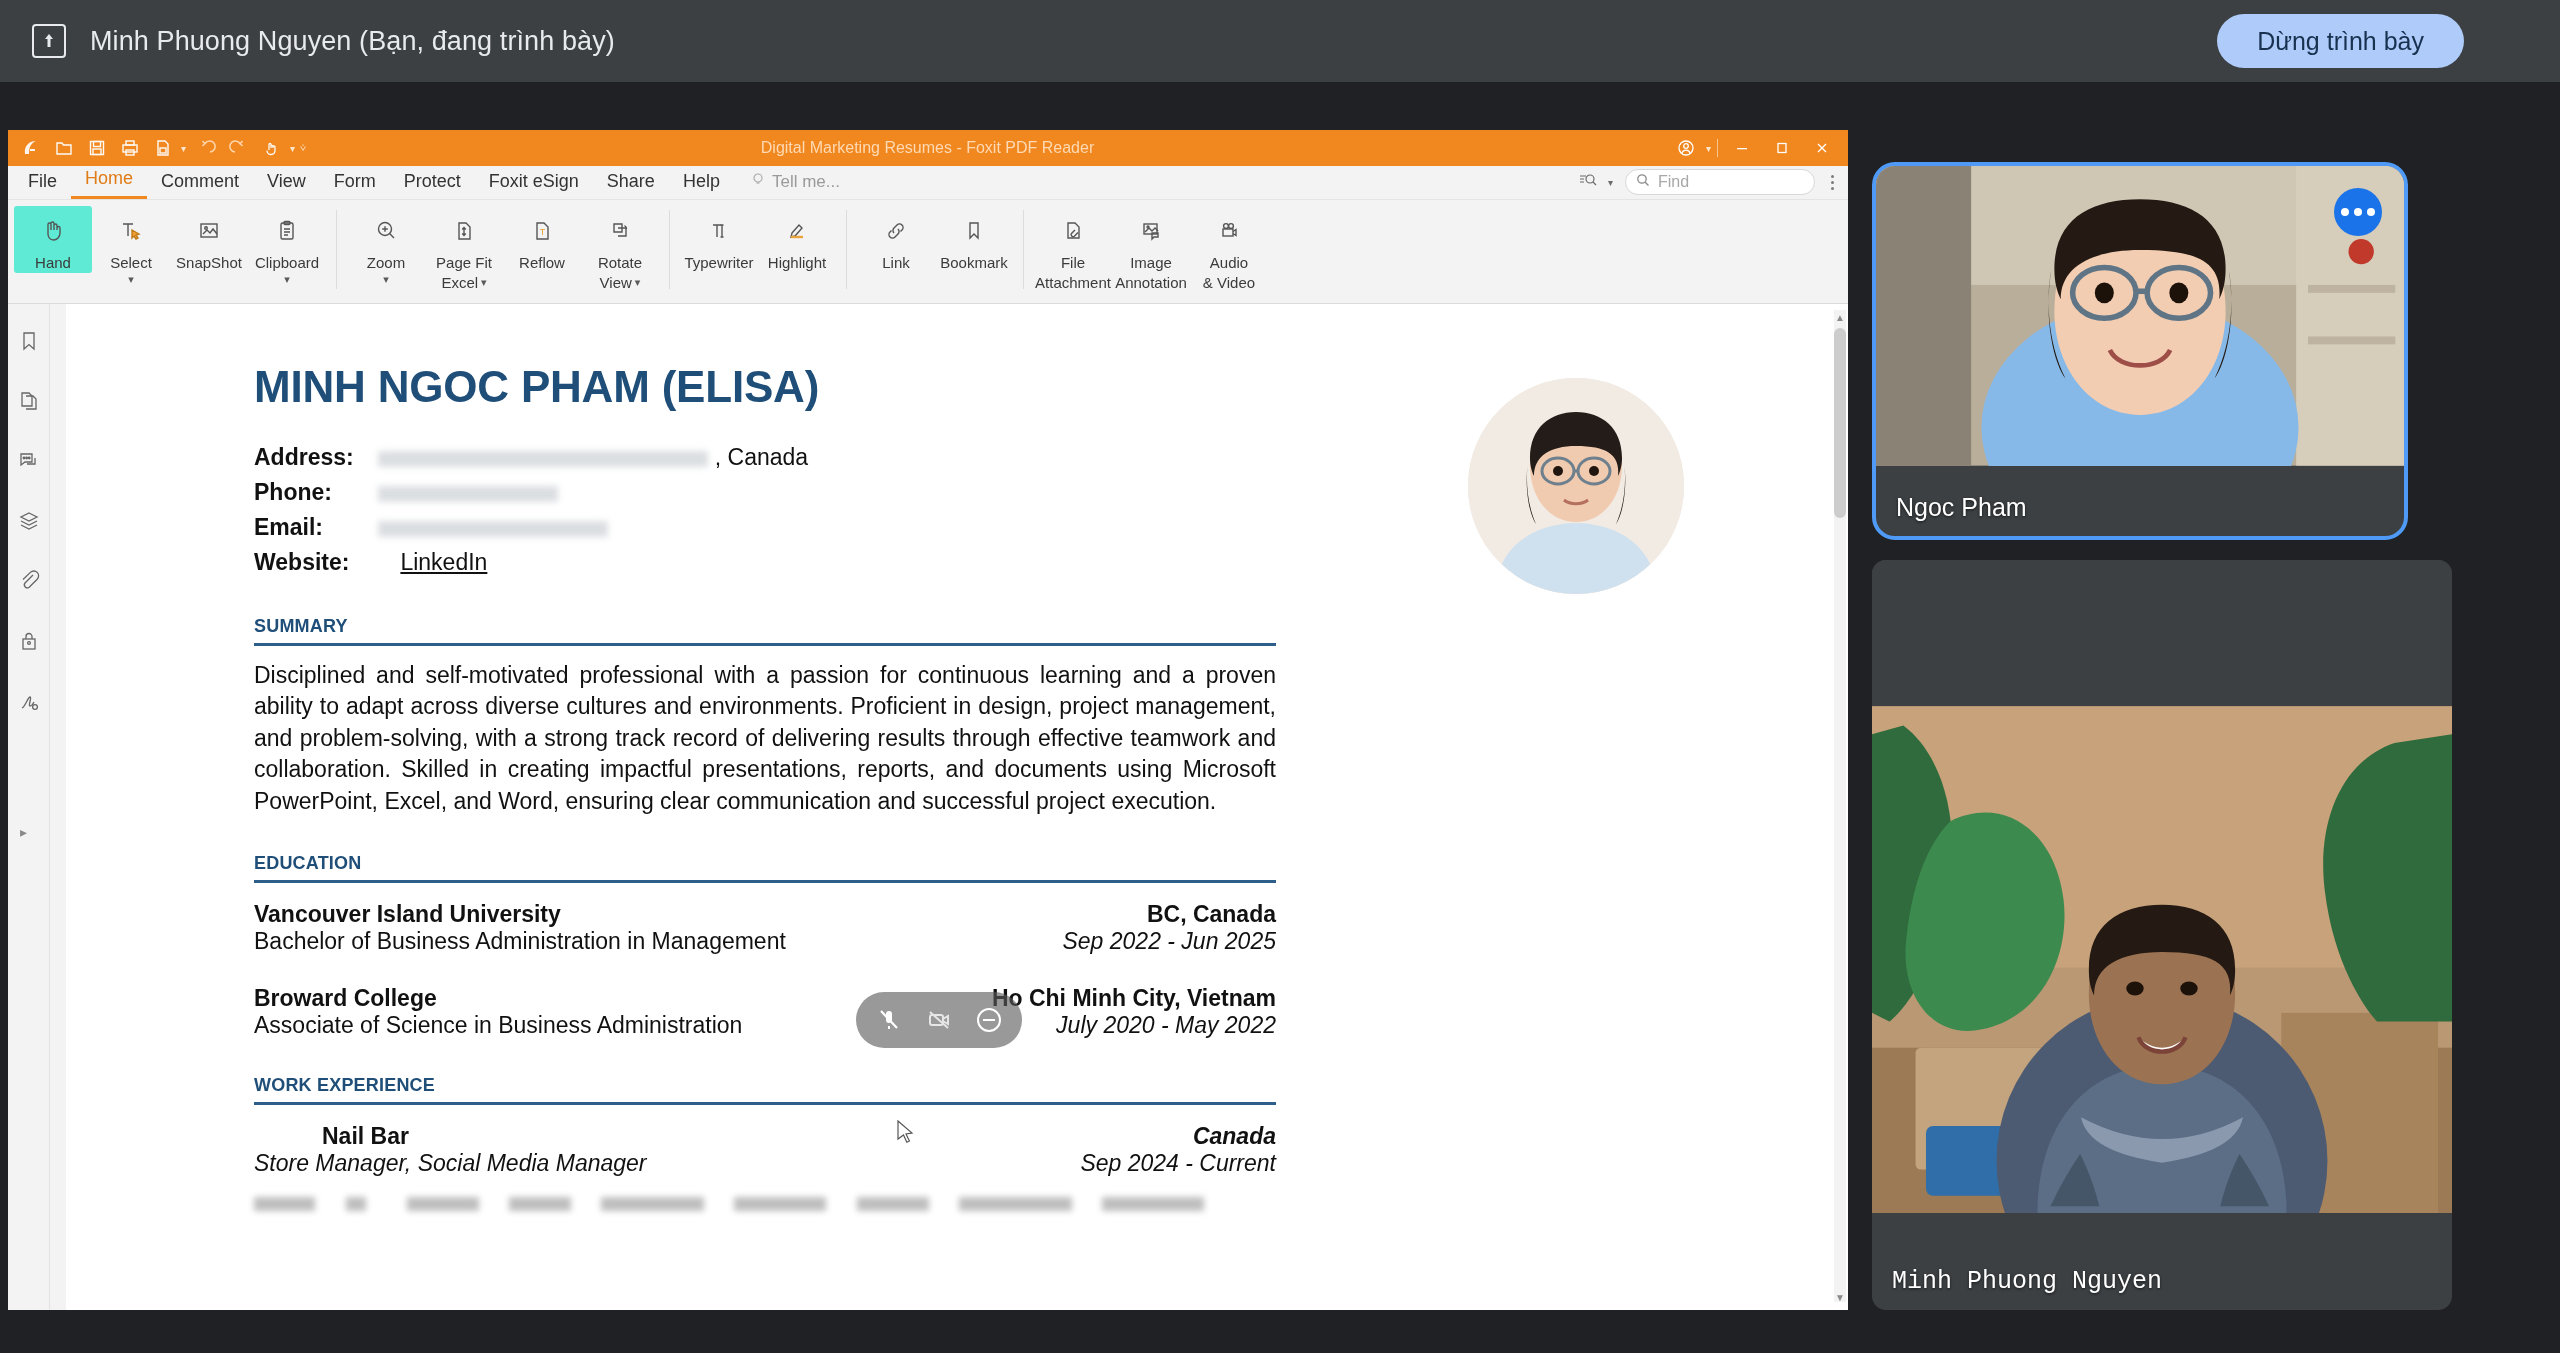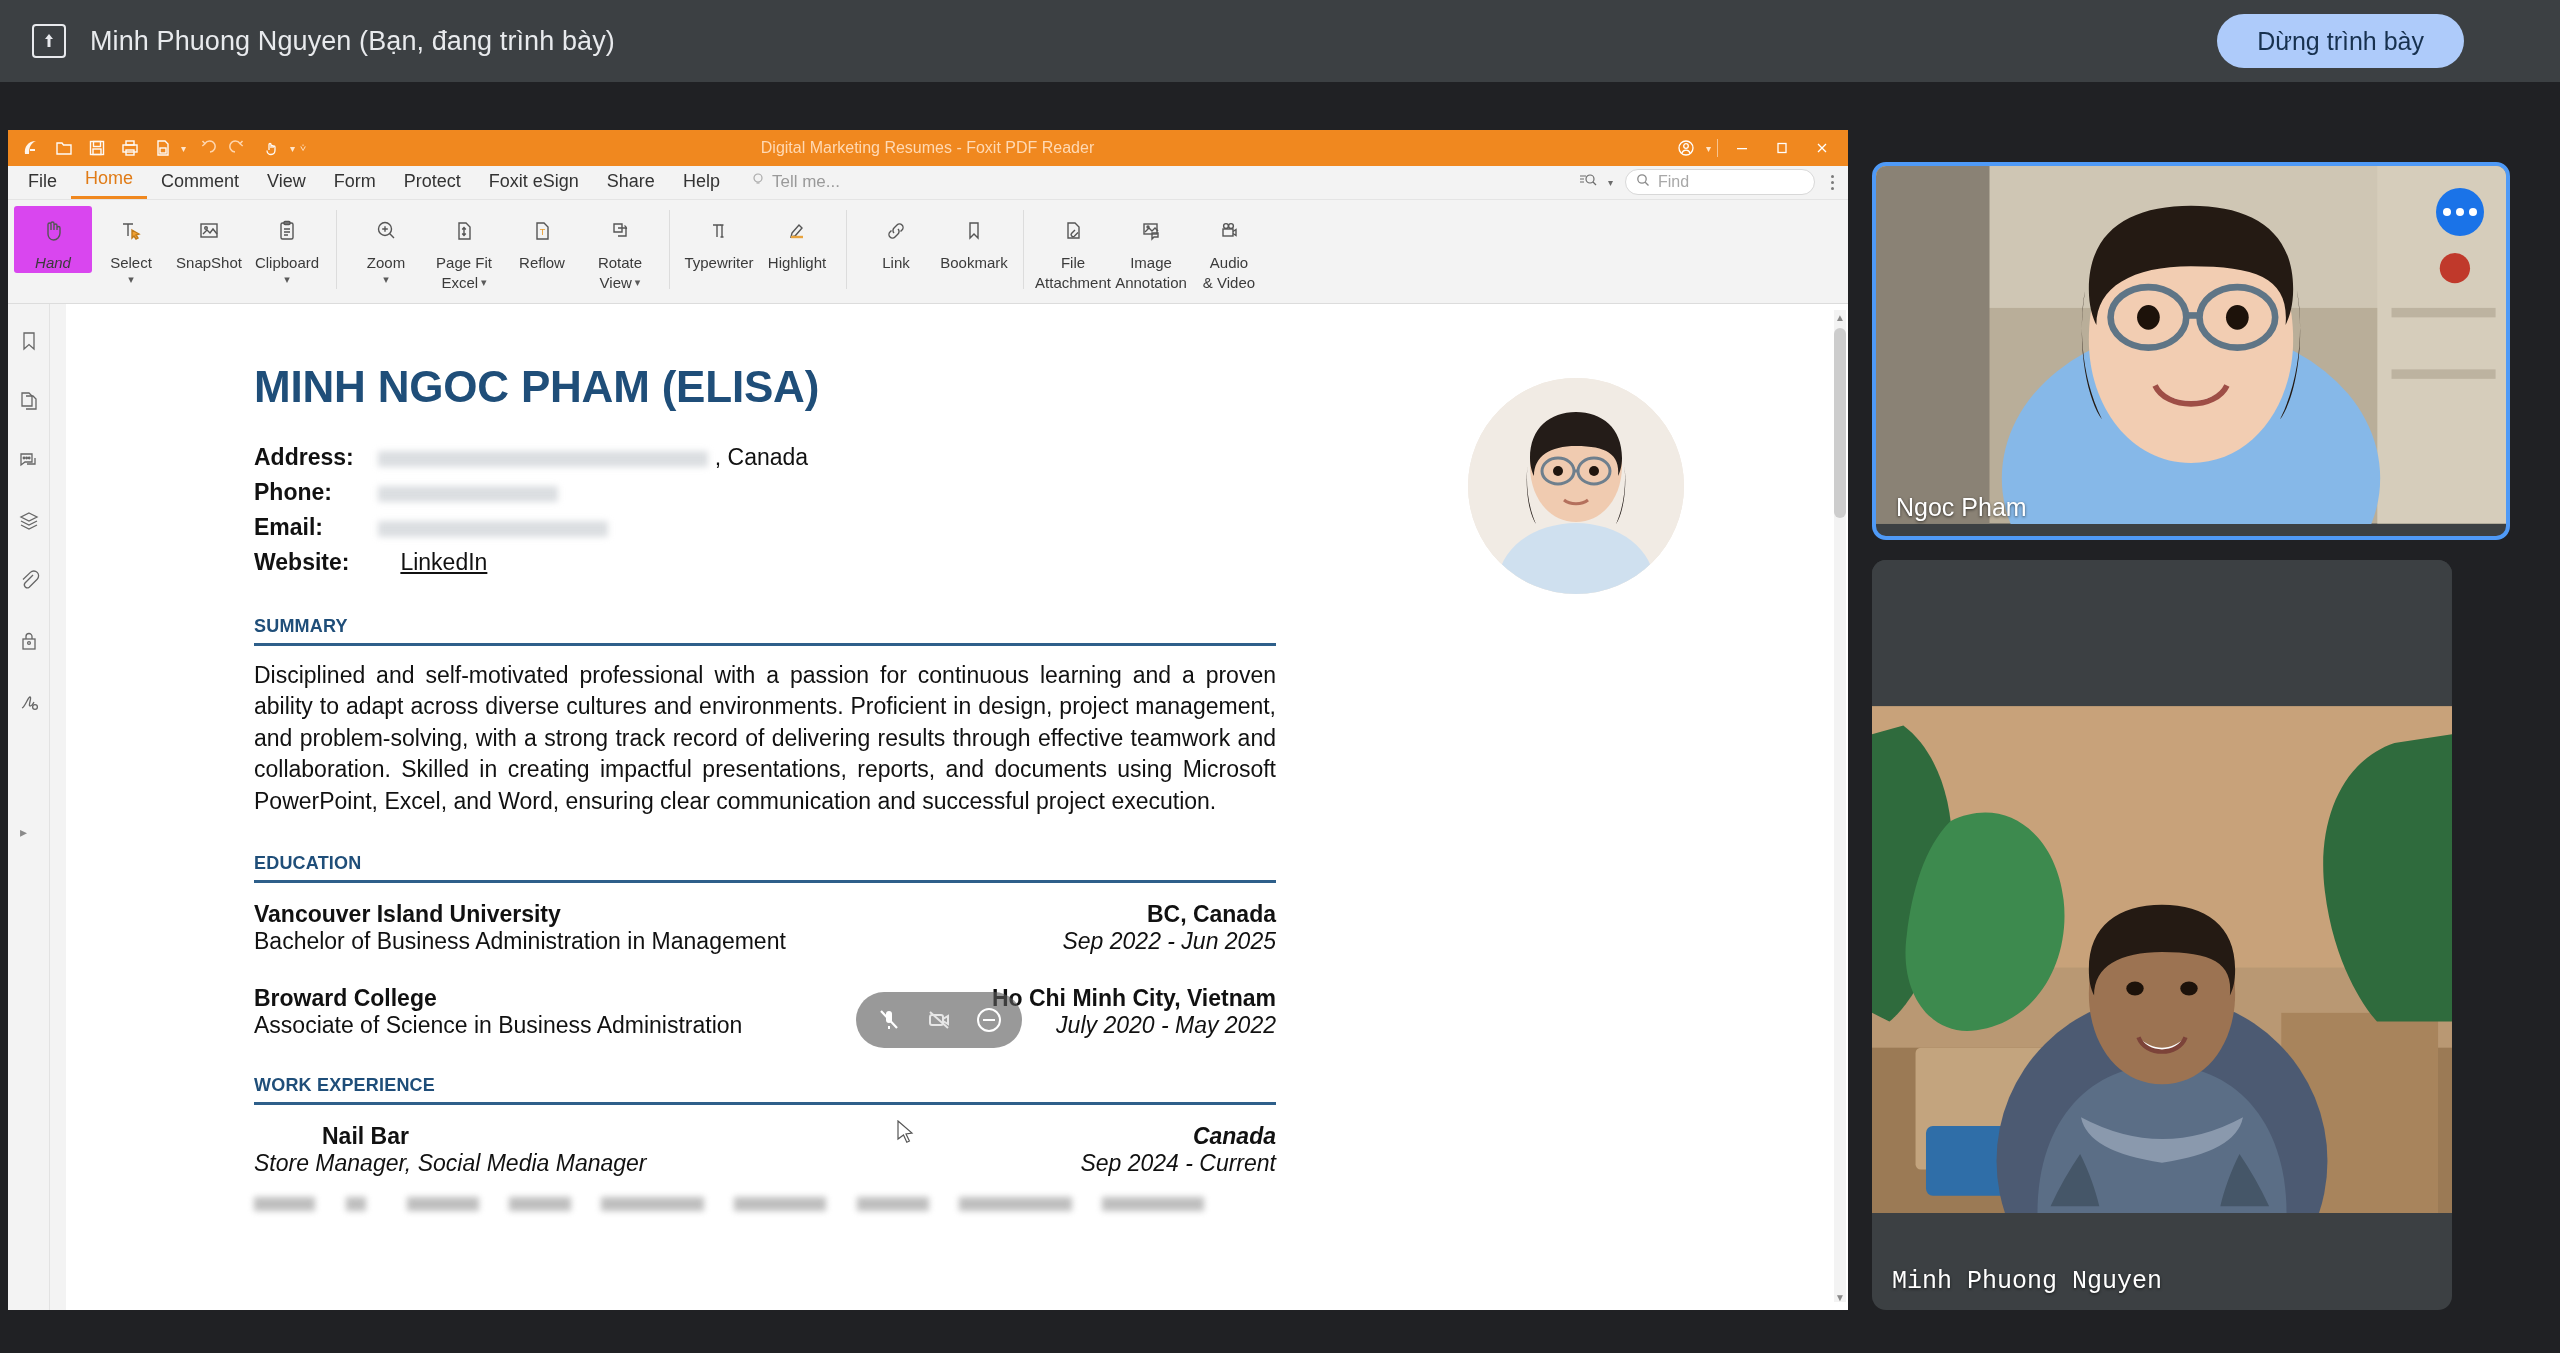--- a/index.html
+++ b/index.html
@@ -80,21 +80,21 @@
   .foxit-ribbon {
     height: 104px; background: #f3f3f3; display: flex; align-items: flex-start;
     padding: 6px 0 0 6px; border-bottom: 1px solid #dcdcdc; position: relative;
   }
   .rib-group { display:flex; align-items:flex-start; }
   .rib-sep { width:1px; align-self:stretch; background:#dcdcdc; margin: 4px 10px 14px 10px; }
   .rib-btn {
     width: 78px; display:flex; flex-direction:column; align-items:center; gap:3px;
     padding: 5px 2px 2px 2px; cursor:pointer; border-radius: 3px;
   }
-  .rib-btn.sel { background: #d946ef; font-style: italic; }
+  .rib-btn.sel { background: #5eead4; }
   .rib-ico { height: 40px; display:flex; align-items:center; justify-content:center; }
   .rib-lbl { font-size: 15px; color: #3b3b3b; text-align:center; line-height: 1.15; }
   .caret-dn { font-size: 11px; color:#5a5a5a; line-height: 1; }
 
   
   .pdf-body { position: relative; height: 1006px; background: #f3f3f3; display:flex; }
   .pdf-sidebar {
     width: 42px; background: #f3f3f3; border-right: 1px solid #e2e2e2;
     display:flex; flex-direction:column; align-items:center; padding-top: 22px; gap: 30px;
     position: relative;
@@ -641,21 +641,21 @@
         <span class="pdf-cursor">
           <svg width="20" height="26" viewBox="0 0 20 26">
               <path d="M2 1l14 12-6 1 3.4 7-2.6 1.2L7.5 15 2 19z" fill="#fff" stroke="#555" stroke-width="1.2"></path>
             </svg>
         </span>
       </div>
     </div>
 
   </div>
 
-  <div class="tile active" style="left:1872px; top:162px; width:638px; height:378px;">
+  <div class="tile active" style="left:1872px; top:162px; width:536px; height:378px;border-radius:23px;">
     <svg class="ph" viewBox="0 0 666 378" preserveAspectRatio="xMidYMid slice">
       <rect width="666" height="378" fill="#b9ae99"></rect>
       <rect x="0" y="0" width="666" height="150" fill="#cfc6b4"></rect>
       <rect x="0" y="0" width="120" height="378" fill="#8a8275"></rect>
       <rect x="530" y="0" width="136" height="378" fill="#d6cdbb"></rect>
       <rect x="545" y="150" width="110" height="10" fill="#bdb3a0"></rect>
       <rect x="545" y="215" width="110" height="10" fill="#bdb3a0"></rect>
       <ellipse cx="333" cy="330" rx="200" ry="160" fill="#86b8e8"></ellipse>
       <path d="M333 60c72 0 108 50 108 124 0 70-44 130-108 130s-108-60-108-130c0-74 36-124 108-124z" fill="#f2cdb2"></path>
       <path d="M225 130c0-62 44-88 108-88s108 26 108 88c0 18-4 30-8 38 4-48-28-62-100-62-62 0-100 22-100 62-4-8-8-20-8-38z" fill="#241a13"></path>

